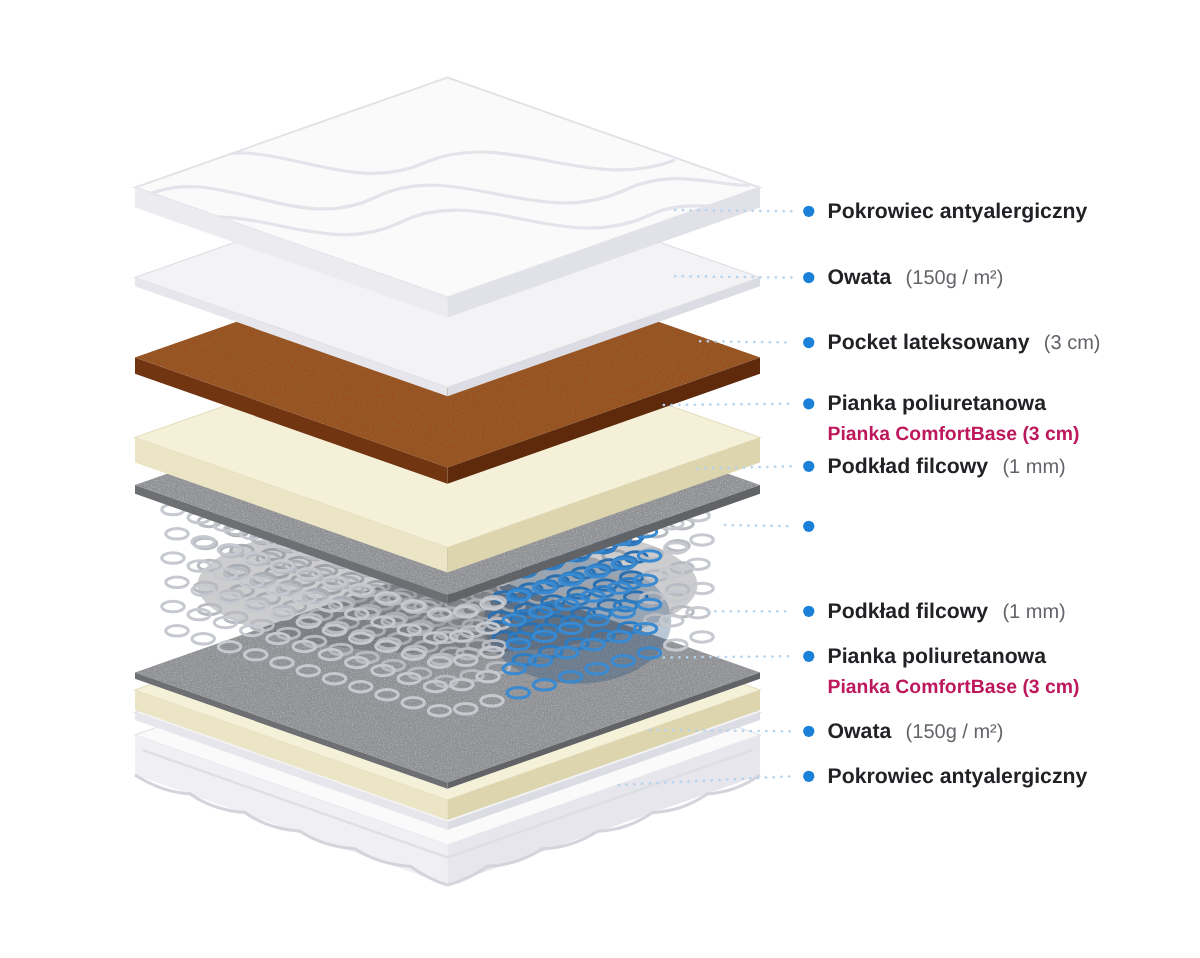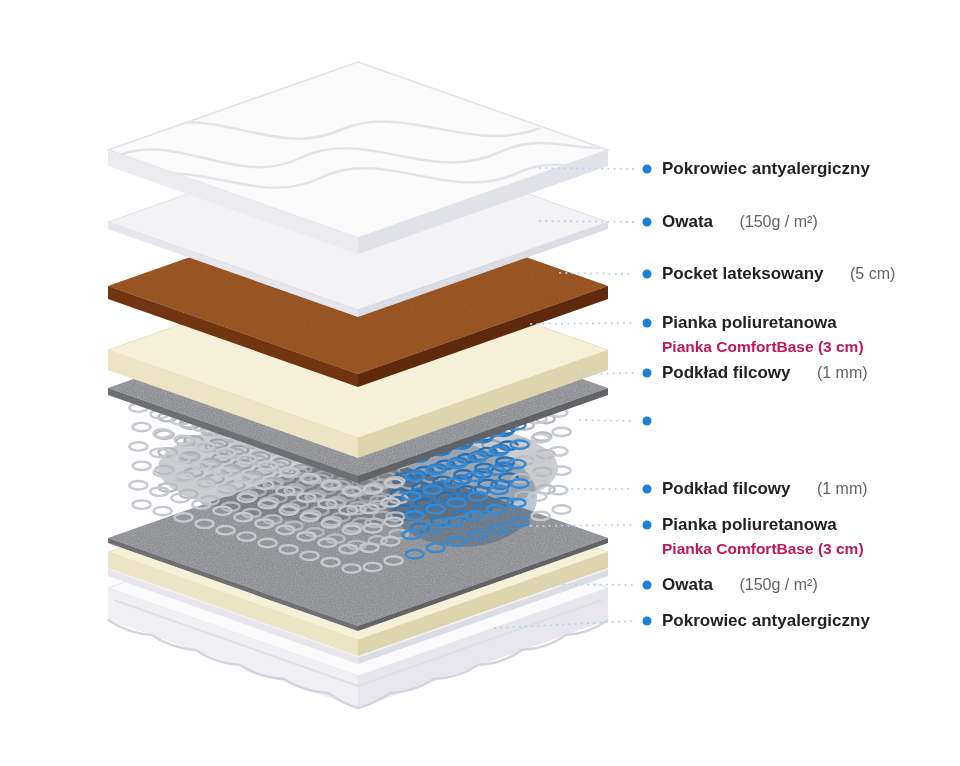--- a/index.html
+++ b/index.html
@@ -1,21 +1,21 @@
 <!DOCTYPE html>
 <html><head>
 <meta charset="utf-8">
 <style>
   html,body{margin:0;padding:0;background:#ffffff;}
   #page{position:relative;width:960px;height:766px;background:#ffffff;overflow:hidden;
         font-family:"Liberation Sans",sans-serif;}
   #scene{position:absolute;left:0;top:0;}
   .label{position:absolute;left:662px;white-space:nowrap;line-height:23px;color:#222226;}
   .label .main{font-weight:700;font-size:17px;color:#222226;}
-  .label .detail{font-weight:400;font-size:16px;color:#63636a;margin-left:22px;}
+  .label .detail{font-weight:400;font-size:16px;color:#63636a;margin-left:7px;}
   .label .sub{font-weight:700;font-size:15.5px;color:#be185d;margin-top:1px;}
   .label .detail:empty,.label .sub:empty{display:none;}
   .leader{fill:none;stroke-width:2;stroke-linecap:round;stroke-dasharray:0.2 6;}
 </style>
 </head>
 <body>
 
 <div id="page">
 
   <svg id="scene" width="960" height="766" viewBox="0 0 960 766">
@@ -696,21 +696,21 @@
     
     
   </div>
   <div class="label" style="top:210px">
     <span class="main">Owata</span>
     <span class="detail">(150g / m²)</span>
     
   </div>
   <div class="label" style="top:262px">
     <span class="main">Pocket lateksowany</span>
-    <span class="detail">(5 cm)</span>
+    <span class="detail">(3 cm)</span>
     
   </div>
   <div class="label" style="top:311px">
     <span class="main">Pianka poliuretanowa</span>
     
     <div class="sub">Pianka ComfortBase (3 cm)</div>
   </div>
   <div class="label" style="top:361px">
     <span class="main">Podkład filcowy</span>
     <span class="detail">(1 mm)</span>

